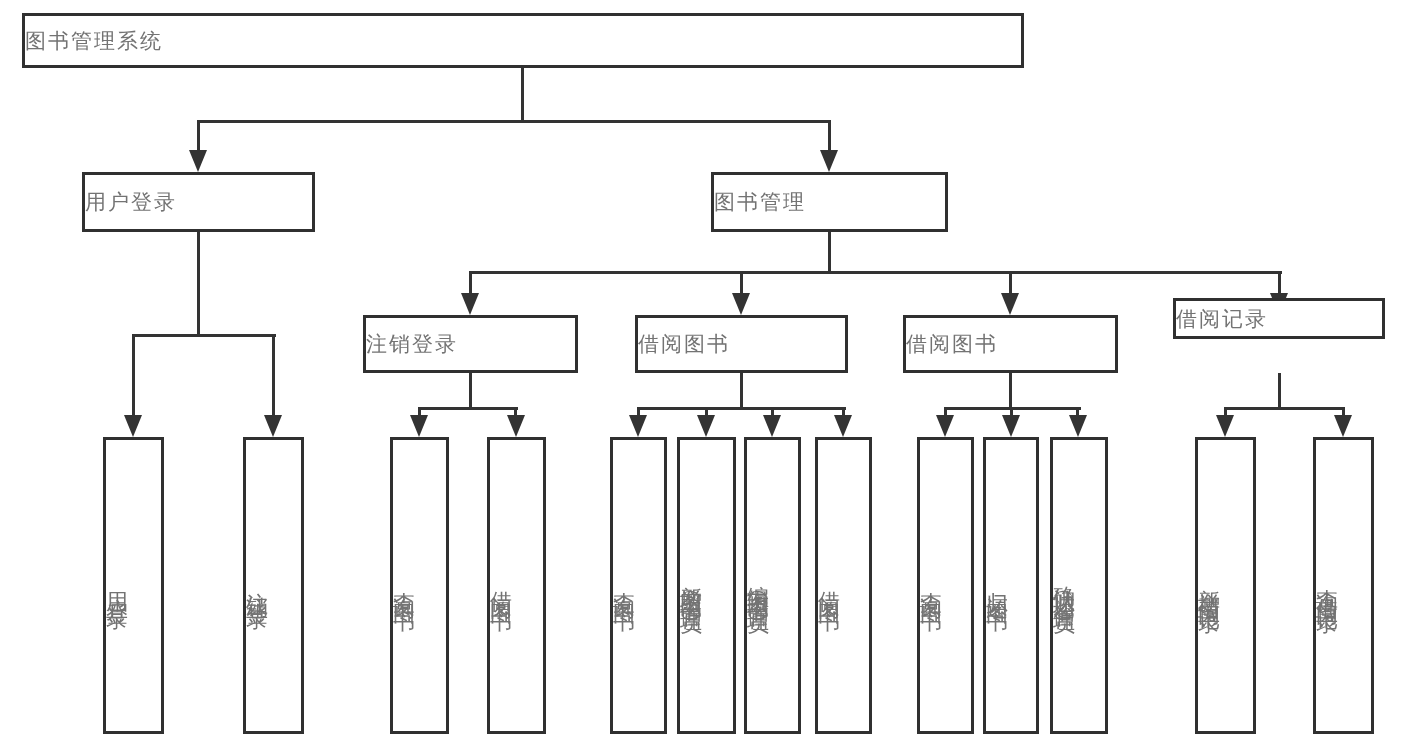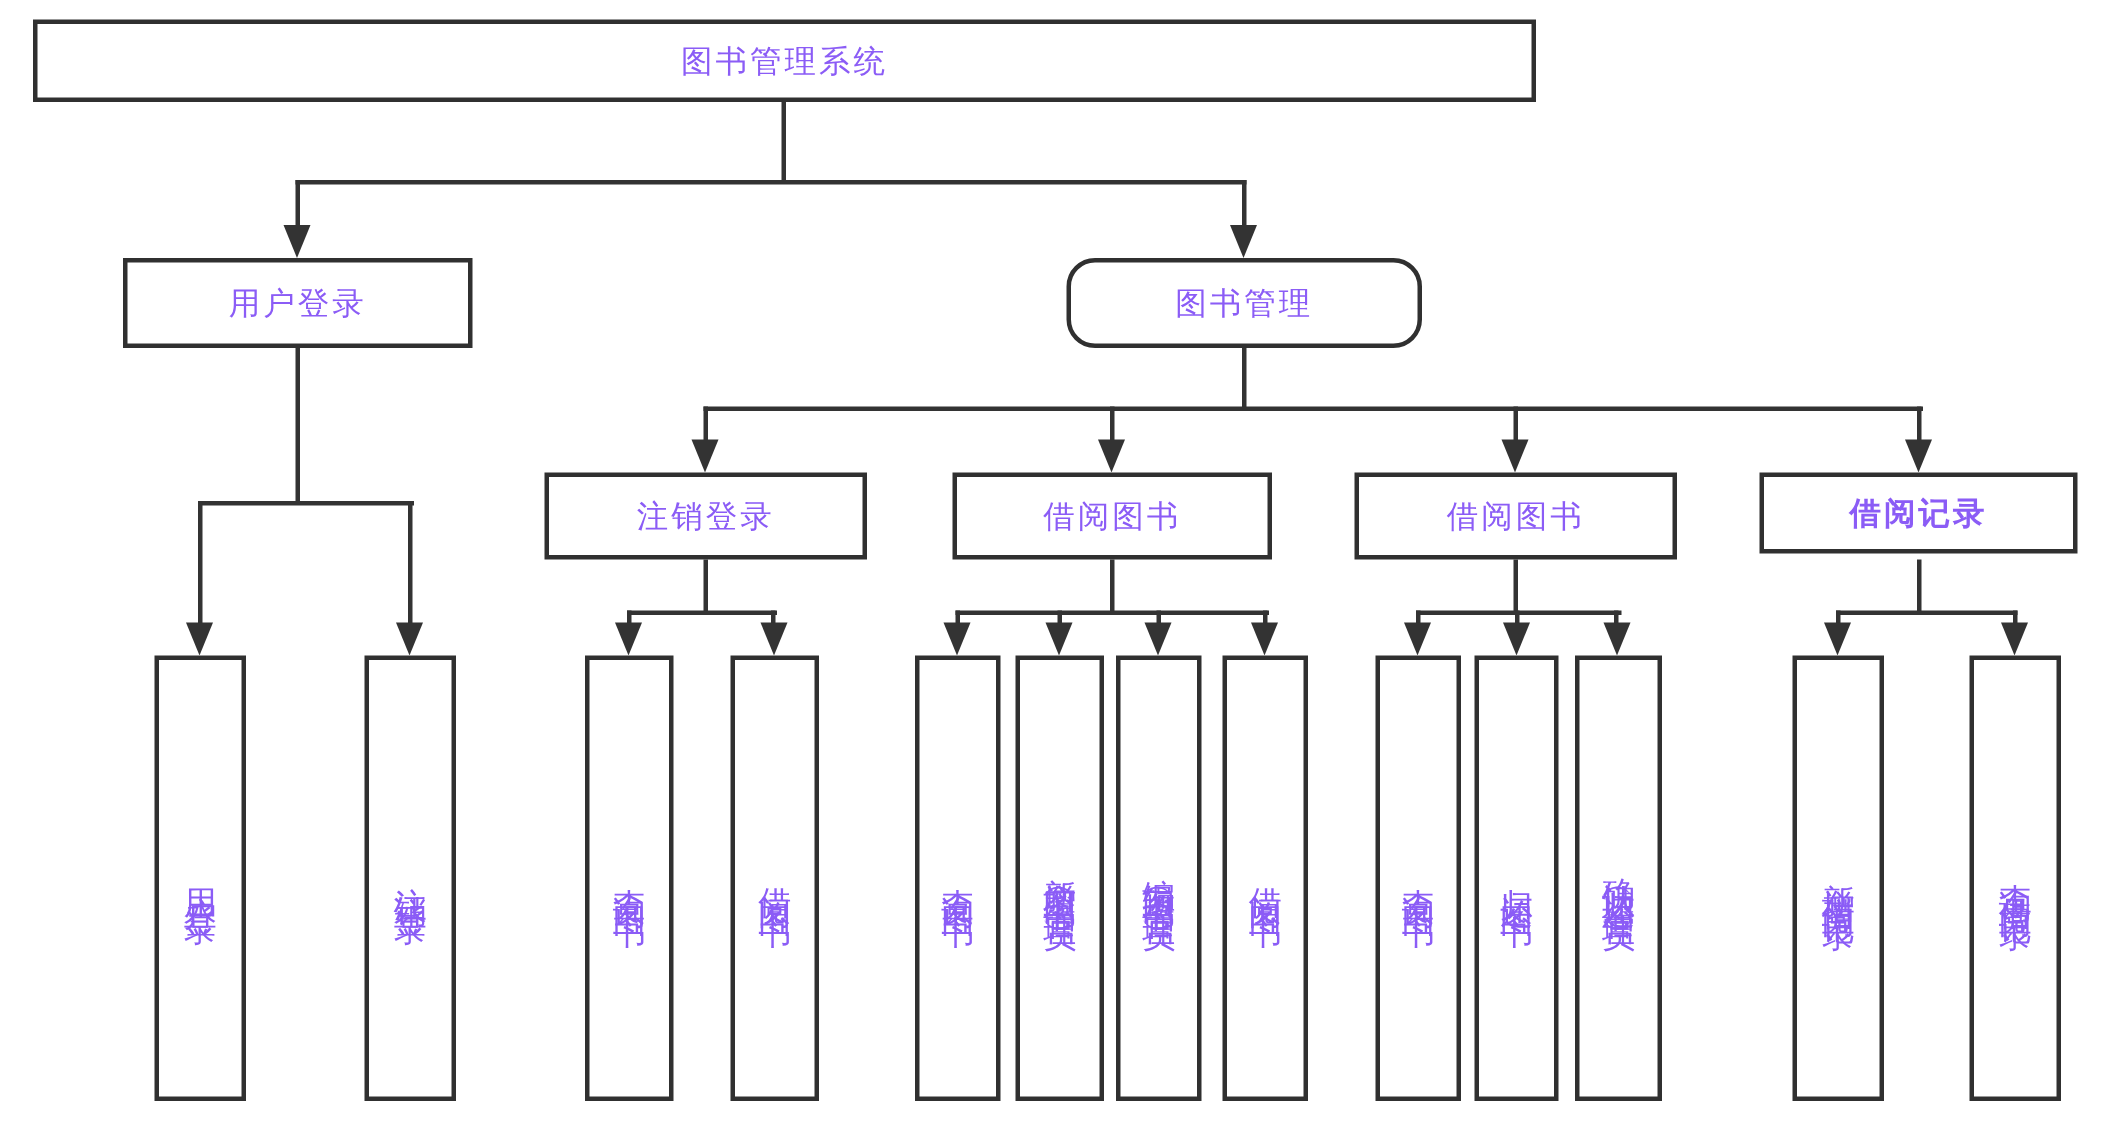--- a/index.html
+++ b/index.html
@@ -2,21 +2,21 @@
 <html><head>
 <meta charset="utf-8">
 <style>
   html,body{margin:0;padding:0;background:#ffffff;}
   .canvas{
     position:relative;width:1405px;height:747px;background:#ffffff;
     font-family:"Liberation Sans","DejaVu Sans",sans-serif;overflow:hidden;
   }
   .box{
     position:absolute;box-sizing:border-box;border:3px solid #303030;background:#ffffff;
-    display:flex;align-items:center;justify-content:center;color:#8b5cf6;
+    display:flex;align-items:center;justify-content:flex-start;color:#737373;
   }
   .hnode{font-size:21px;letter-spacing:2px;}
   .leaf{font-size:22px;}
   .leaf .vtext{writing-mode:vertical-rl;text-orientation:mixed;letter-spacing:6px;line-height:1;}
   .hline{position:absolute;height:3px;background:#333333;}
   .vline{position:absolute;width:3px;background:#333333;}
   .arrow{
     position:absolute;width:0;height:0;
     border-left:9px solid transparent;border-right:9px solid transparent;
     border-top:22px solid #333333;
@@ -39,21 +39,21 @@
   <div class="vline" style="left:521px;top:68px;height:52px;"></div>
   <div class="hline" style="left:197px;top:120px;width:634px;"></div>
   <div class="vline" style="left:197px;top:120px;height:32px;"></div>
   <div class="vline" style="left:828px;top:120px;height:32px;"></div>
   <div class="arrow" style="left:189px;top:150px;"></div>
   <div class="arrow" style="left:820px;top:150px;"></div>
 
   <div class="box hnode" style="left:82px;top:172px;width:233px;height:60px;">
     <span>用户登录</span>
   </div>
-  <div class="box hnode" style="left:711px;top:172px;width:237px;height:60px;border-radius:19px;">
+  <div class="box hnode" style="left:711px;top:172px;width:237px;height:60px;">
     <span>图书管理</span>
   </div>
 
   <div class="vline" style="left:197px;top:232px;height:103px;"></div>
   <div class="hline" style="left:132px;top:334px;width:144px;"></div>
   <div class="vline" style="left:132px;top:334px;height:83px;"></div>
   <div class="vline" style="left:272px;top:334px;height:83px;"></div>
   <div class="arrow" style="left:124px;top:415px;"></div>
   <div class="arrow" style="left:264px;top:415px;"></div>
 
@@ -70,21 +70,21 @@
 
   <div class="box hnode" style="left:363px;top:315px;width:215px;height:58px;">
     <span>注销登录</span>
   </div>
   <div class="box hnode" style="left:635px;top:315px;width:213px;height:58px;">
     <span>借阅图书</span>
   </div>
   <div class="box hnode" style="left:903px;top:315px;width:215px;height:58px;">
     <span>借阅图书</span>
   </div>
-  <div class="box hnode" style="left:1173px;top:315px;width:212px;height:54px;font-weight:bold;">
+  <div class="box hnode" style="left:1173px;top:298px;width:212px;height:41px;">
     <span>借阅记录</span>
   </div>
 
   <div class="vline" style="left:469px;top:373px;height:37px;"></div>
   <div class="hline" style="left:418px;top:407px;width:100px;"></div>
   <div class="vline" style="left:418px;top:407px;height:10px;"></div>
   <div class="vline" style="left:514px;top:407px;height:10px;"></div>
   <div class="arrow" style="left:410px;top:415px;"></div>
   <div class="arrow" style="left:507px;top:415px;"></div>
 

